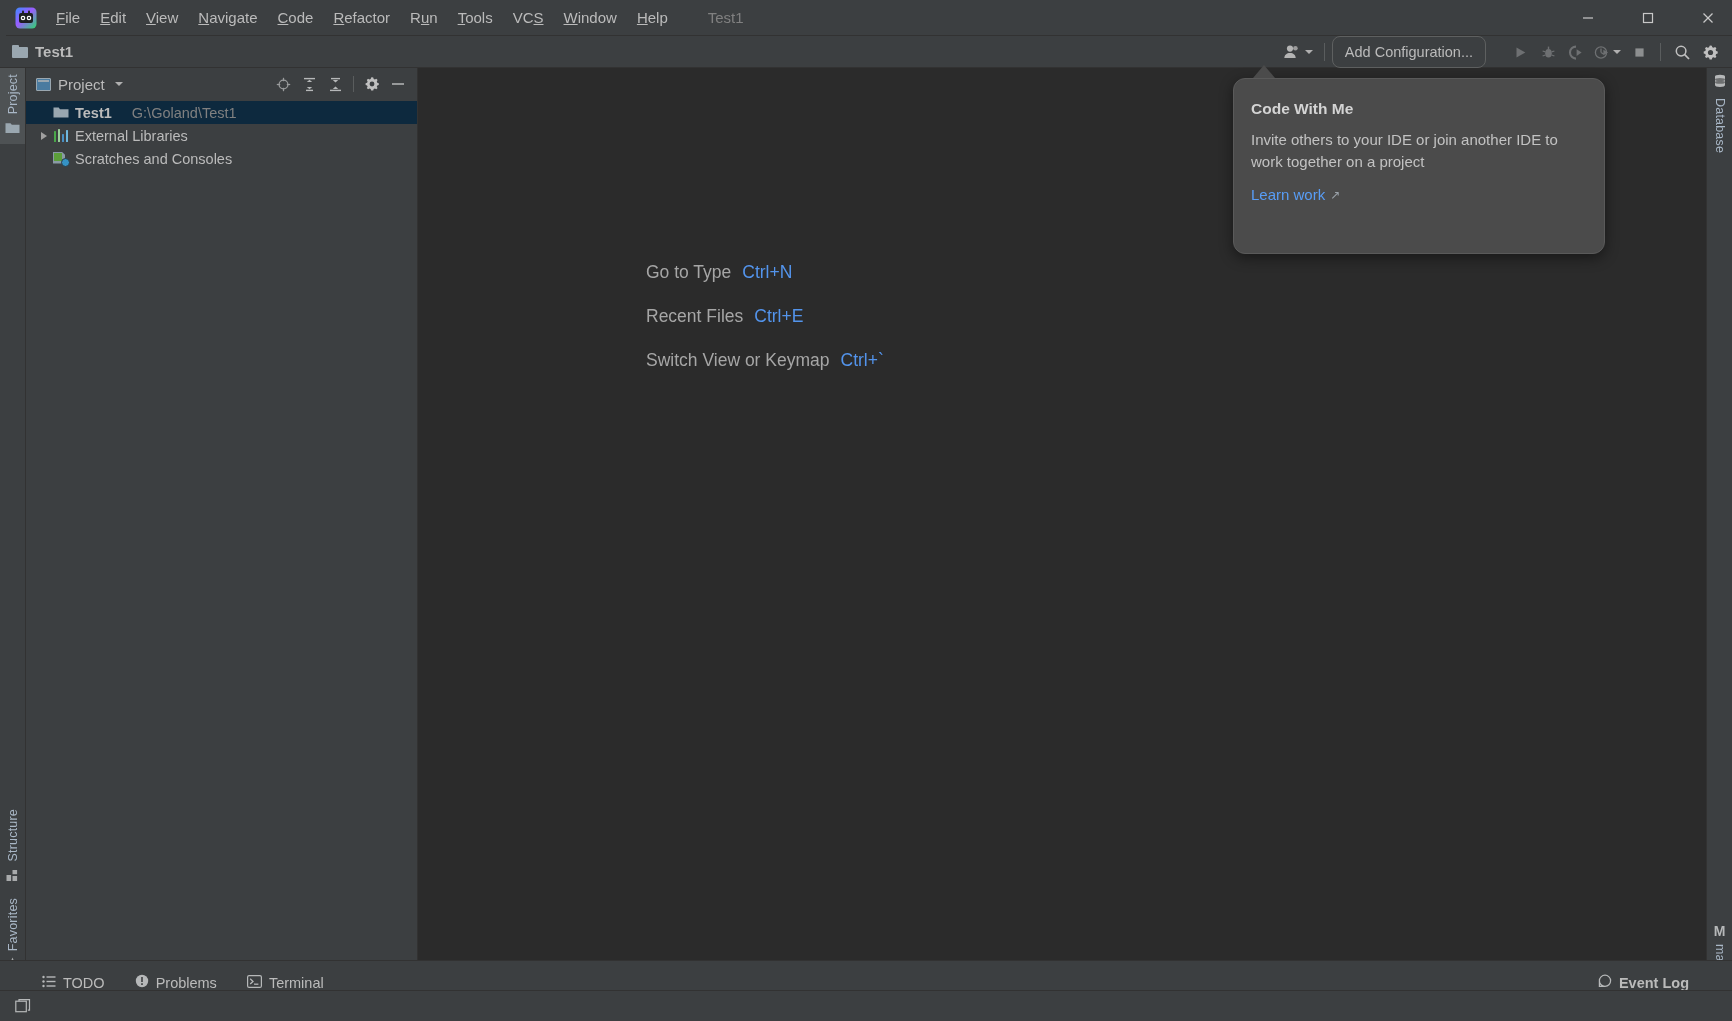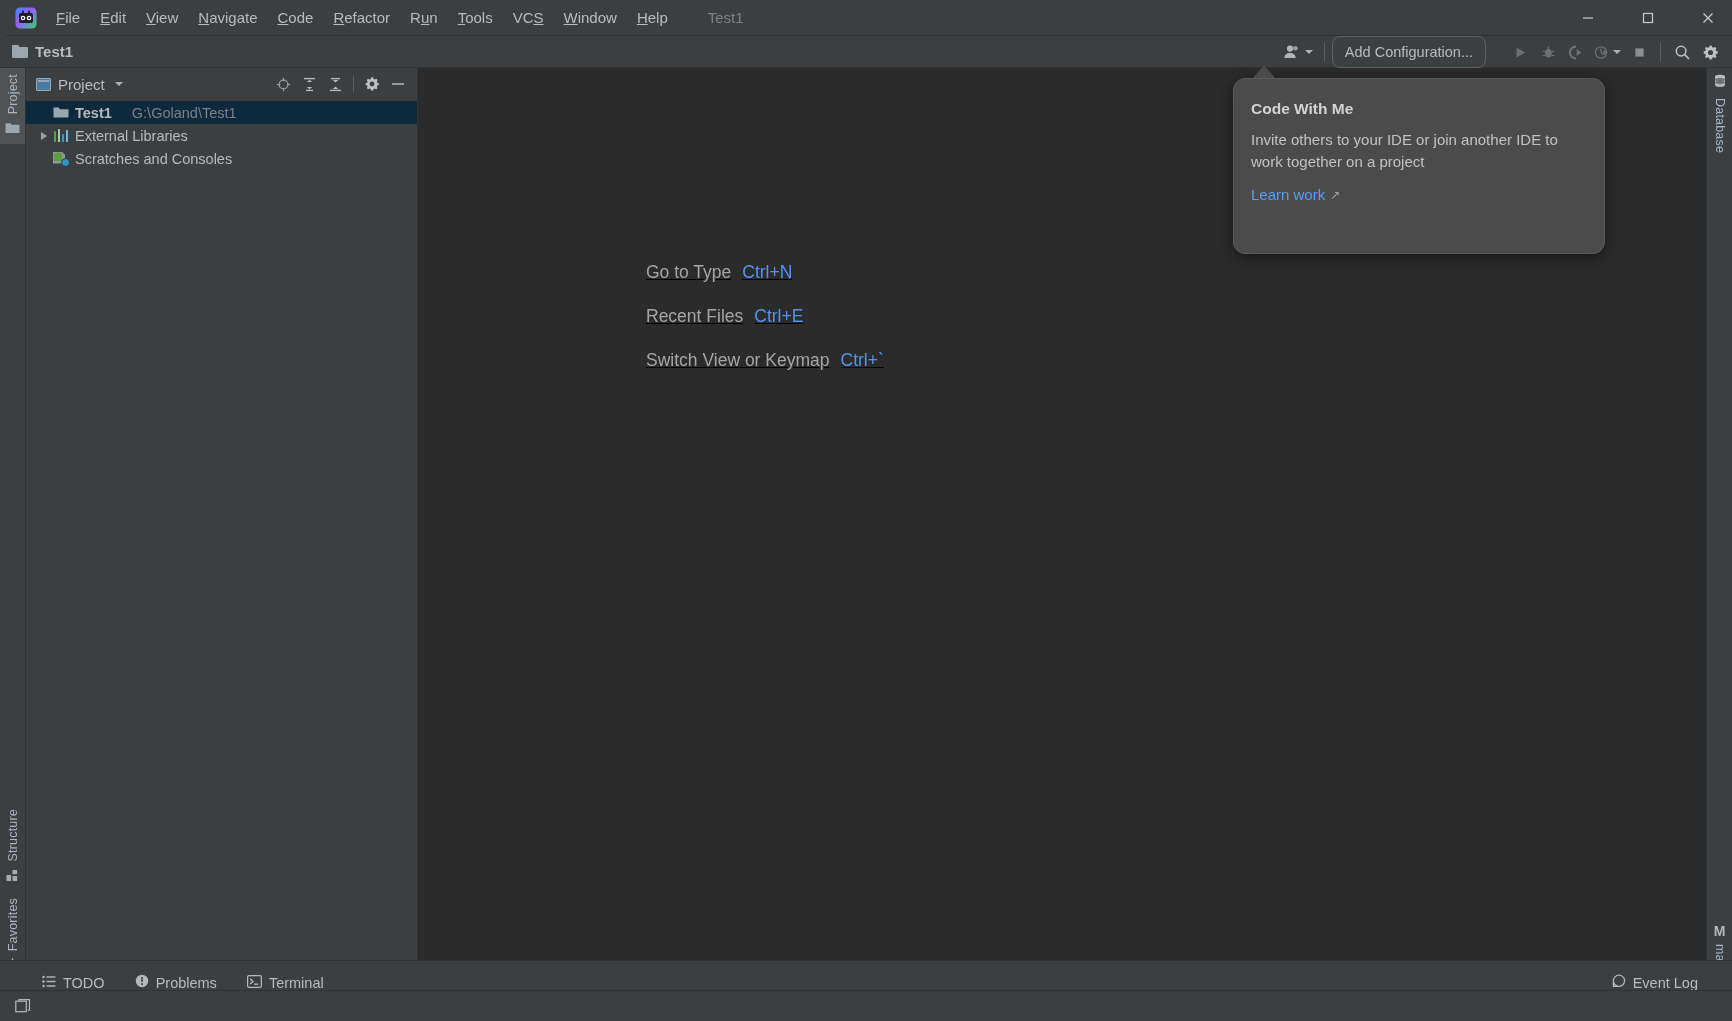--- a/index.html
+++ b/index.html
@@ -188,21 +188,20 @@
     position: absolute; left: 418px; top: 68px; width: 1288px; height: 913px;
     background: #2b2b2b;
   }
   #hints {
     position: absolute; left: 228px; top: 182px;
     display: flex; flex-direction: column; gap: 0px;
   }
   .hint-row {
     height: 44px; display: flex; align-items: center; gap: 11px;
     white-space: nowrap;
-    text-decoration: underline;
   }
   .hint-action { color: #a6a6a6; font-size: 17.5px; }
   .hint-key { color: #5394ec; font-size: 17.5px; }
   .hint-row.last .hint-action { color: #a6a6a6; }
 
   
   #right-stripe {
     position: absolute; right: 0; top: 68px; width: 26px; height: 913px;
     background: #3c3f41; border-left: 1px solid #323232;
     display: flex; flex-direction: column; justify-content: space-between;
@@ -213,21 +212,21 @@
     position: absolute; left: 0; bottom: 31px; width: 1732px; height: 30px;
     background: #3c3f41; border-top: 1px solid #323232;
     display: flex; align-items: center; padding-left: 34px;
   }
   .status-tool {
     display: flex; align-items: center; gap: 7px; padding: 3px 8px;
     margin-right: 14px; cursor: default; border-radius: 3px; margin-top: 14px;
   }
   .status-tool-label { color: #bbbbbb; font-size: 14.5px; }
   #statusbar-tools-right {
-    margin-left: auto; display: flex; align-items: flex-end; padding-right: 12px;
+    margin-left: auto; display: flex; align-items: flex-end; padding-right: 21px; font-weight: bold;
   }
   #statusbar {
     position: absolute; left: 0; bottom: 0; width: 1732px; height: 31px;
     background: #3c3f41; border-top: 1px solid #323232;
     display: flex; align-items: center; padding: 0 12px;
   }
   #widget-icon {
     width: 18px; height: 18px; display: flex; align-items: center;
     justify-content: center; cursor: default; margin-left: 2px;
   }

